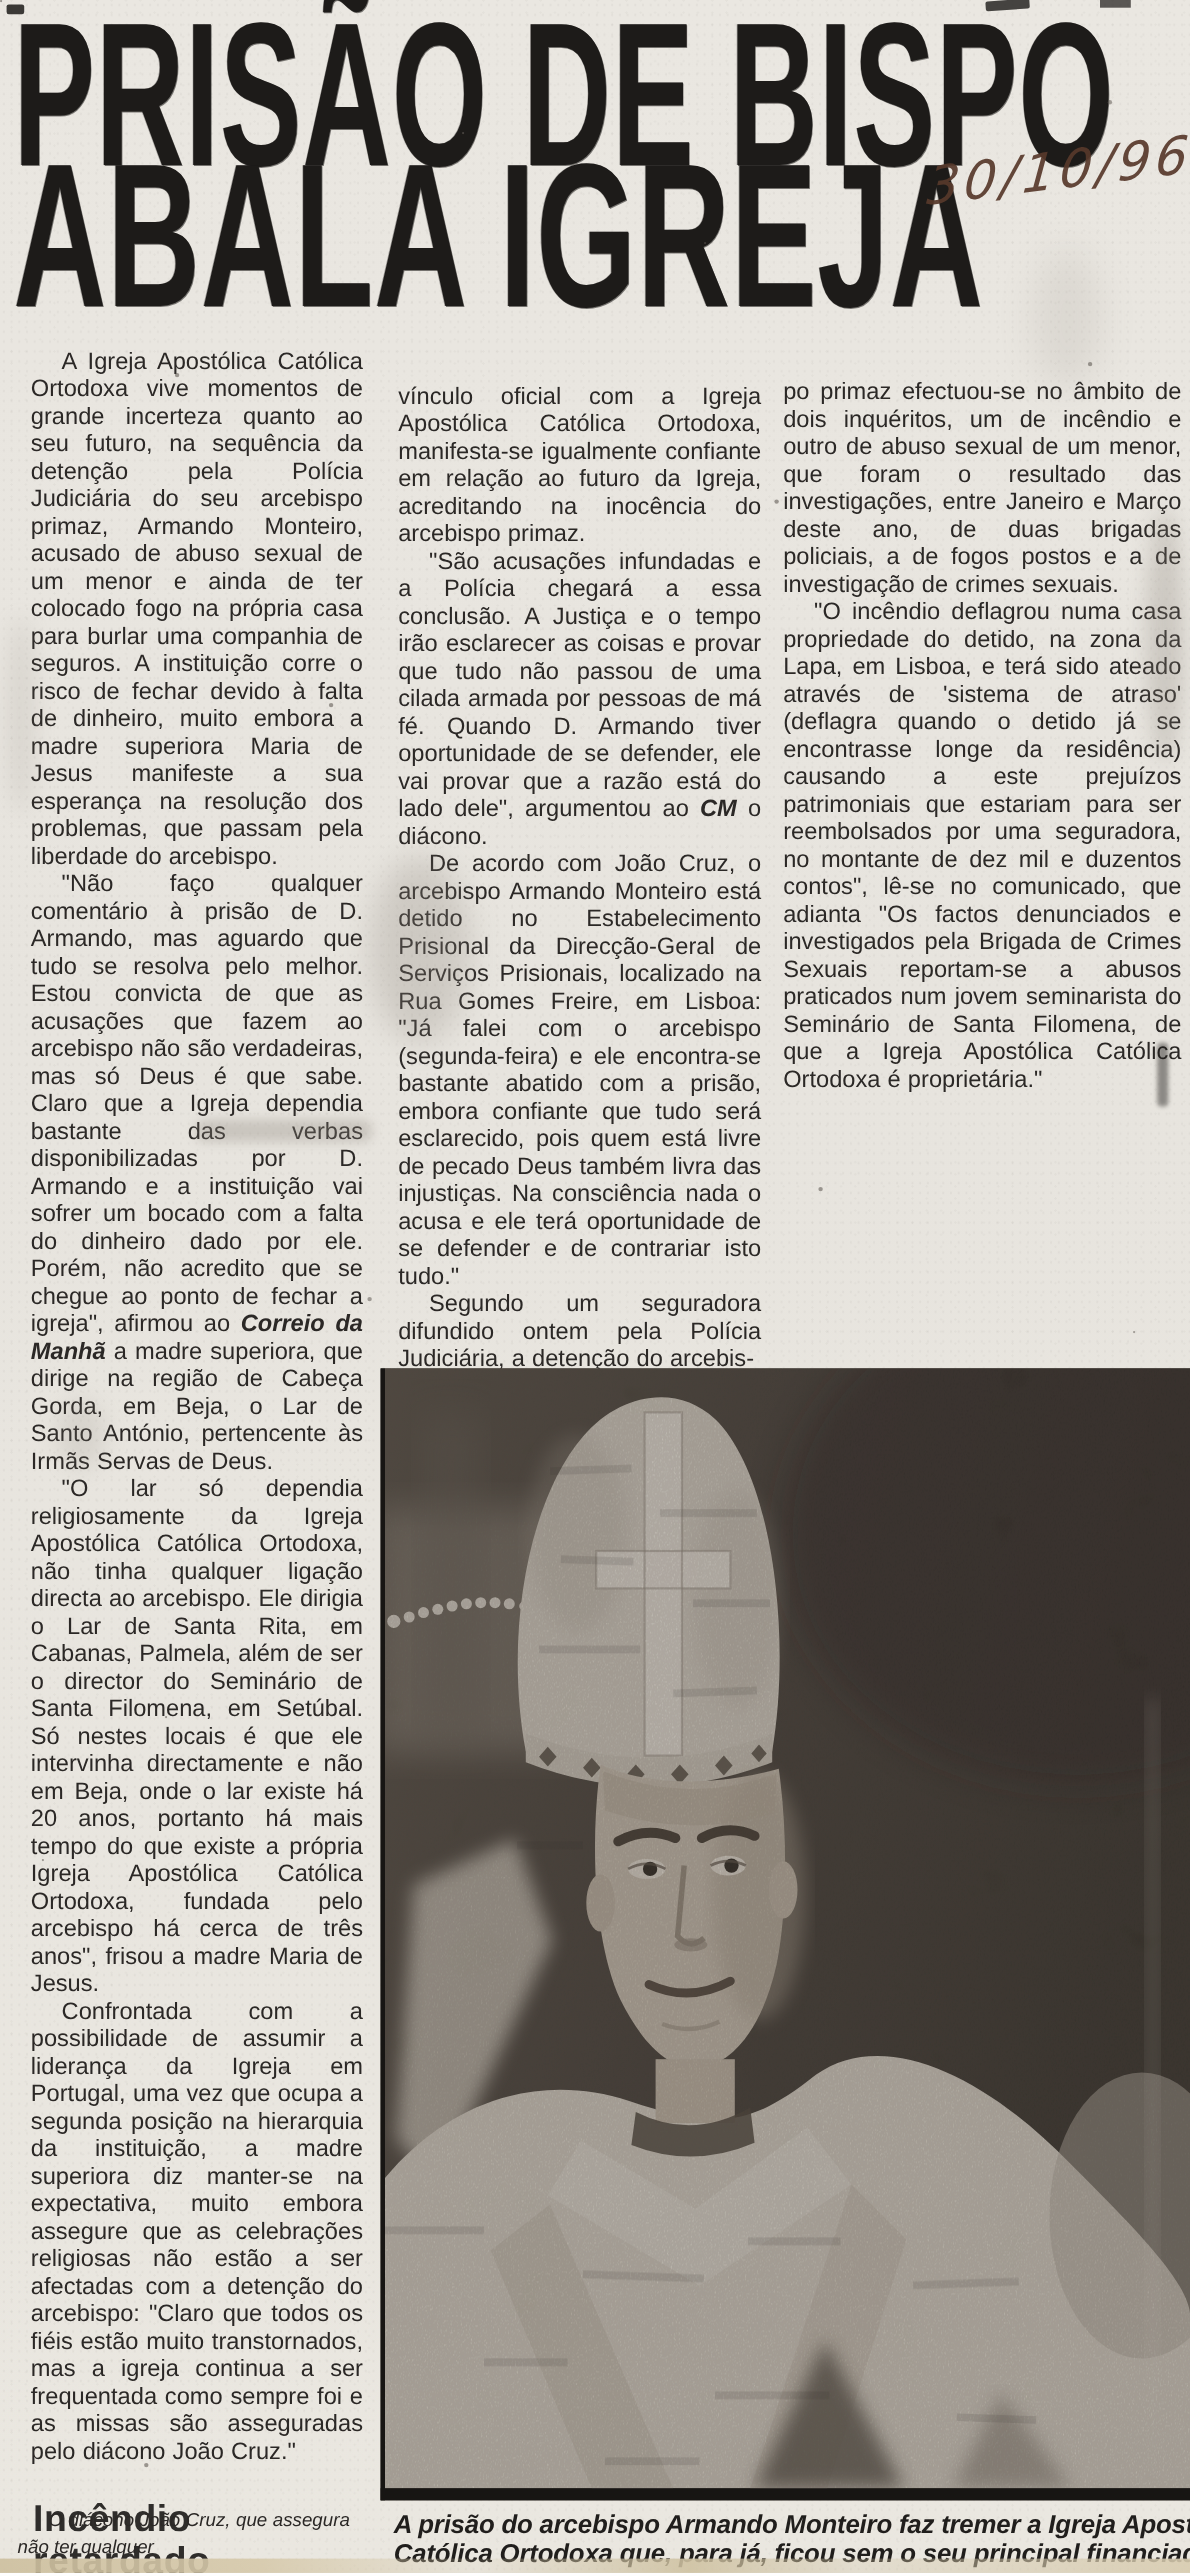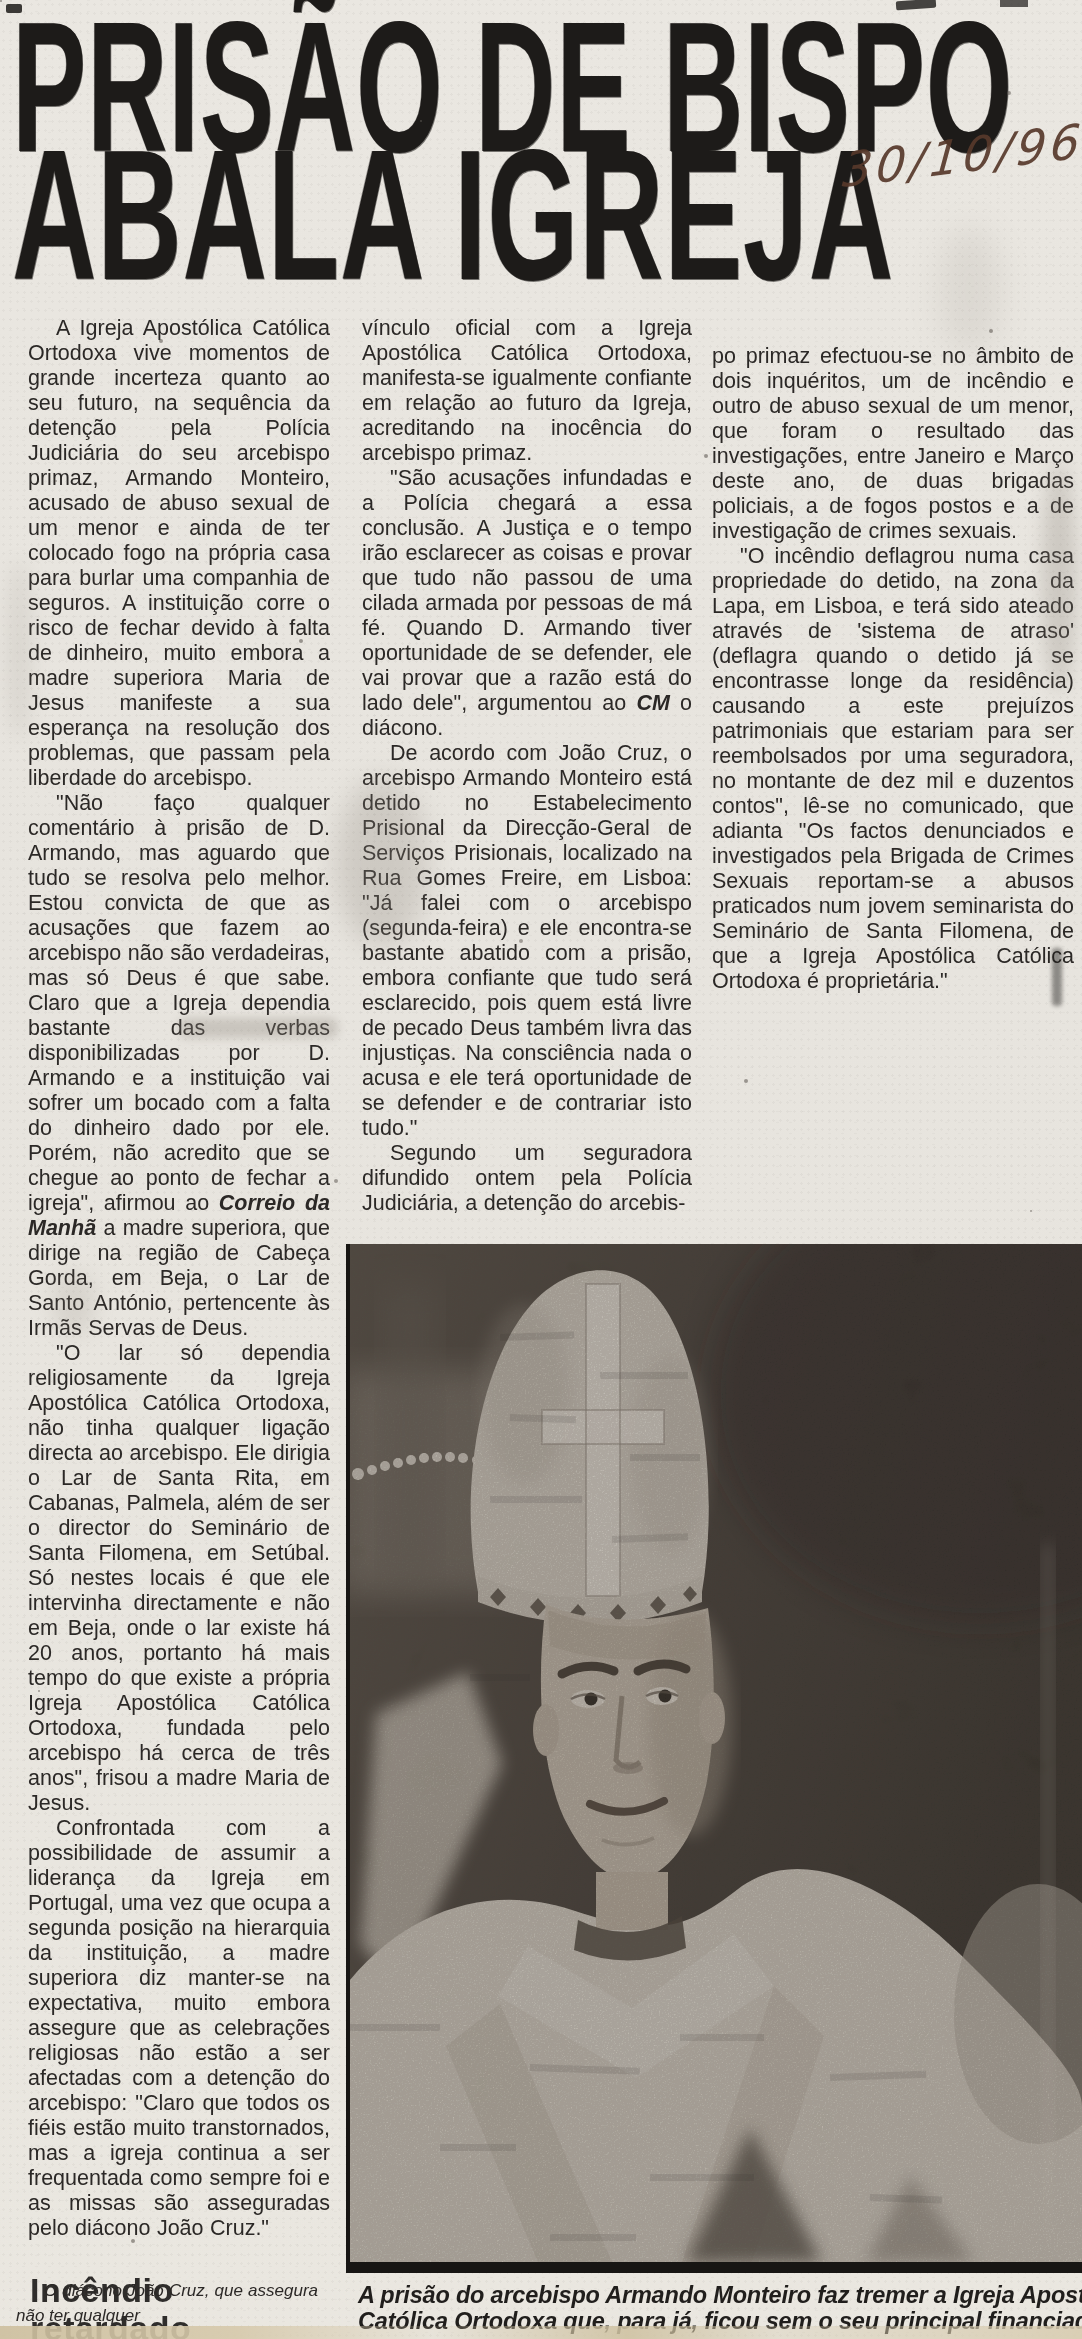--- a/index.html
+++ b/index.html
@@ -26,21 +26,21 @@
   .hand-date{position:absolute;left:842px;top:128px;
     font-family:"DejaVu Sans",sans-serif;font-style:italic;
     font-size:47px;letter-spacing:4px;color:#57392b;
     transform:rotate(-7deg) skewX(-12deg);opacity:.92;}
   
   .col{position:absolute;top:316px;text-align:justify;
     font-size:21.5px;line-height:25px;word-spacing:.5px;color:#2b2826;}
   .col p{margin:0;text-indent:28px;}
   .col p b{font-weight:700;font-style:italic;}
   .col1{left:28px;width:302px;}
-  .col2{left:362px;width:330px;}
+  .col2{left:362px;width:330px;margin-top:32px;}
   .col3{left:712px;width:362px;margin-top:28px;}
   .col2 p:first-child,.col3 p:first-child{text-indent:0;}
   .subhead{margin:30px 0 0 2px;font-size:34px;line-height:38px;font-weight:700;
     color:#2f2d2b;width:230px;text-align:left;text-indent:0;letter-spacing:.5px;}
   .col1-cont{position:absolute;left:16px;top:2278px;width:302px;
     font-size:17px;line-height:25px;text-align:justify;color:#2b2826;font-style:italic;}
   .col1-cont p{margin:0;text-indent:28px;}
   
   .photo{position:absolute;left:346px;top:1244px;width:732px;height:1018px;
     border-left:4px solid #171513;border-bottom:11px solid #171513;

